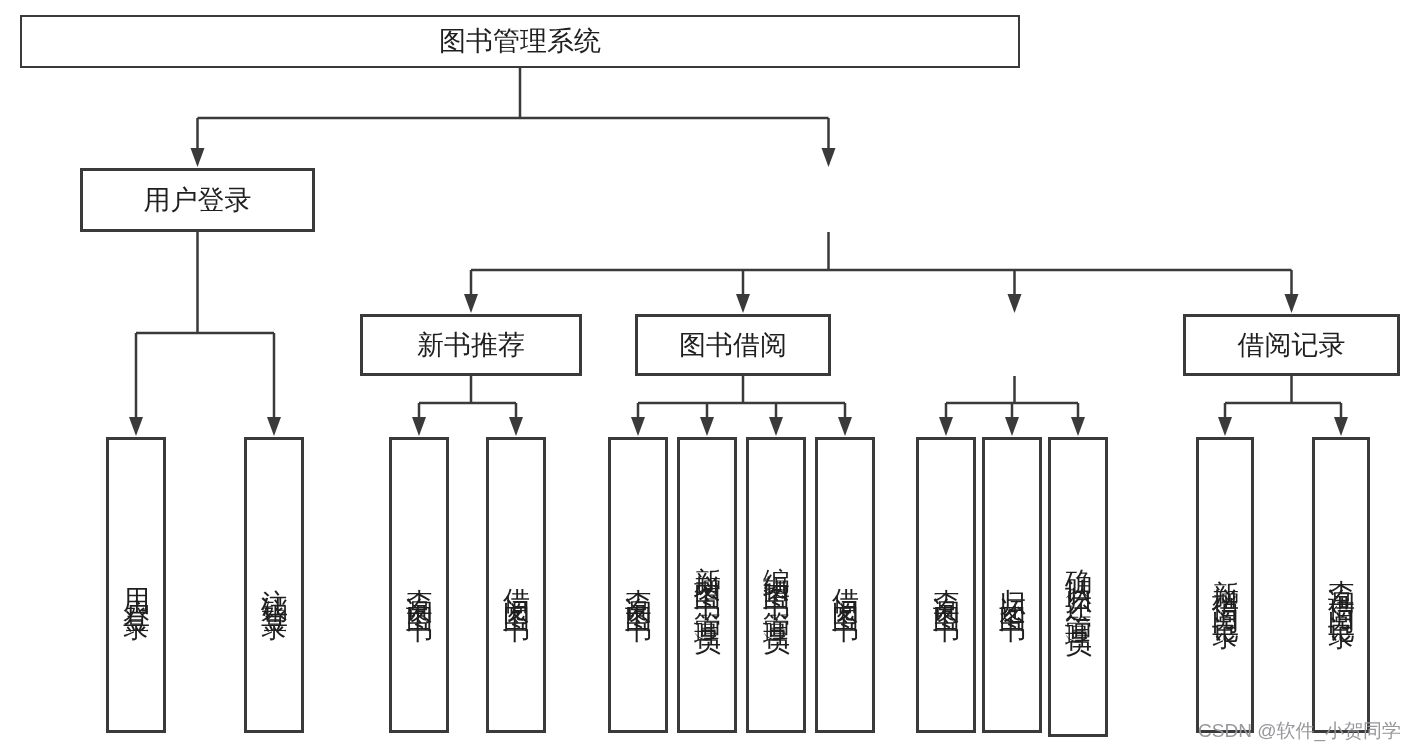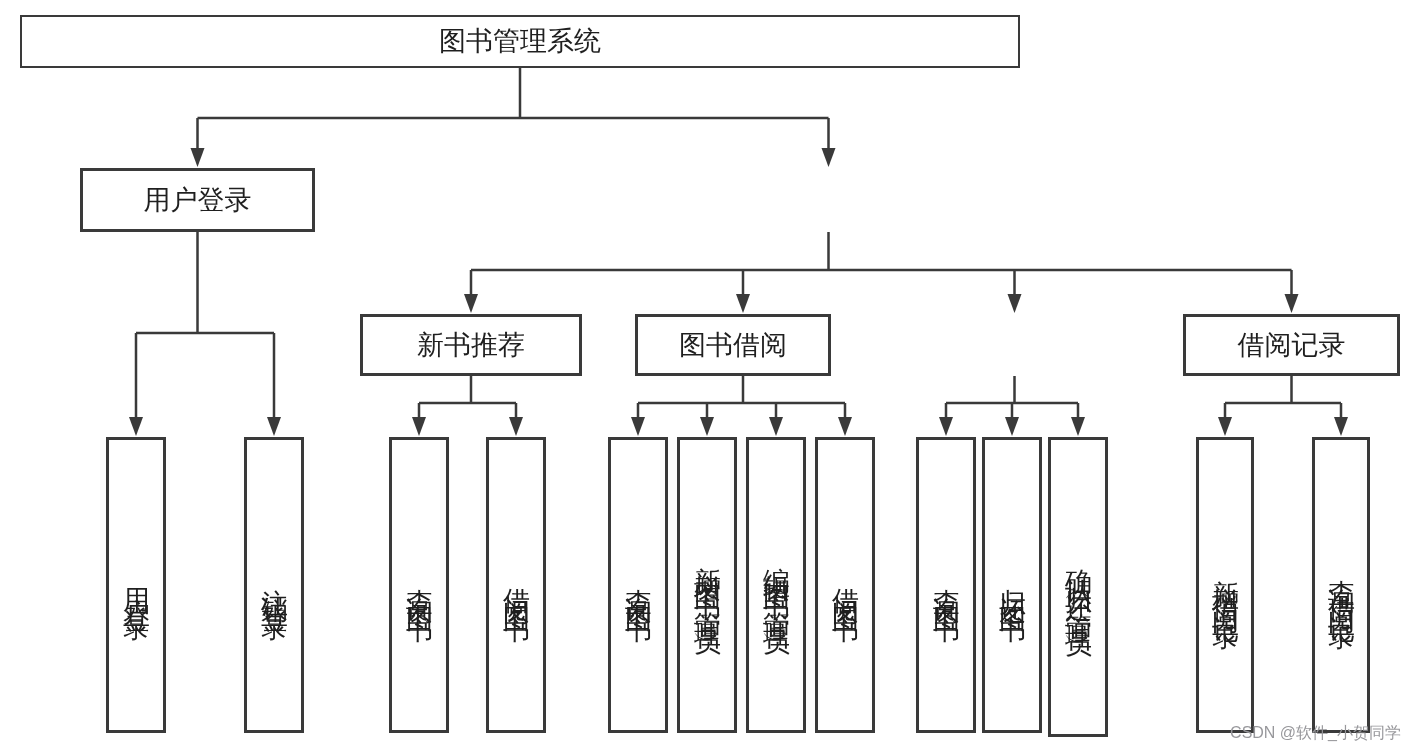--- a/index.html
+++ b/index.html
@@ -36,21 +36,21 @@
   .box.v .lbl{
     writing-mode:vertical-rl;
     text-orientation:mixed;
     letter-spacing:9px;
     line-height:1;
   }
   .watermark{
     position:absolute;
     right:4px;bottom:3px;
     color:var(--wm);
-    font-size:16px;
+    font-size:19px;
     white-space:nowrap;
   }
 </style>
 </head>
 <body>
 
 <div class="canvas">
 
   <svg class="wires" viewBox="0 0 1405 747" aria-hidden="true">
     <g>

